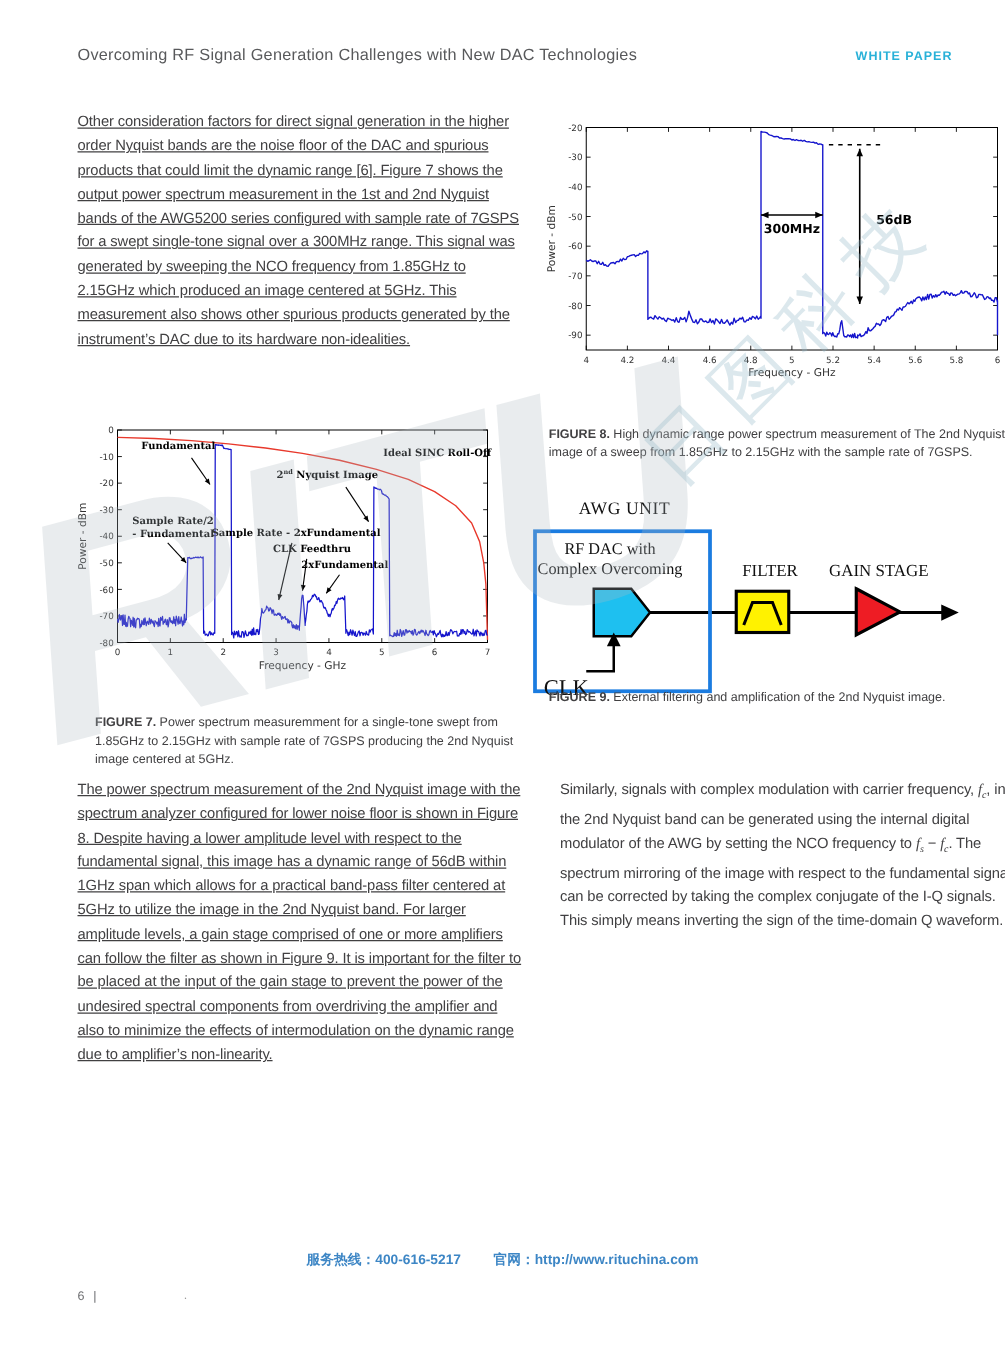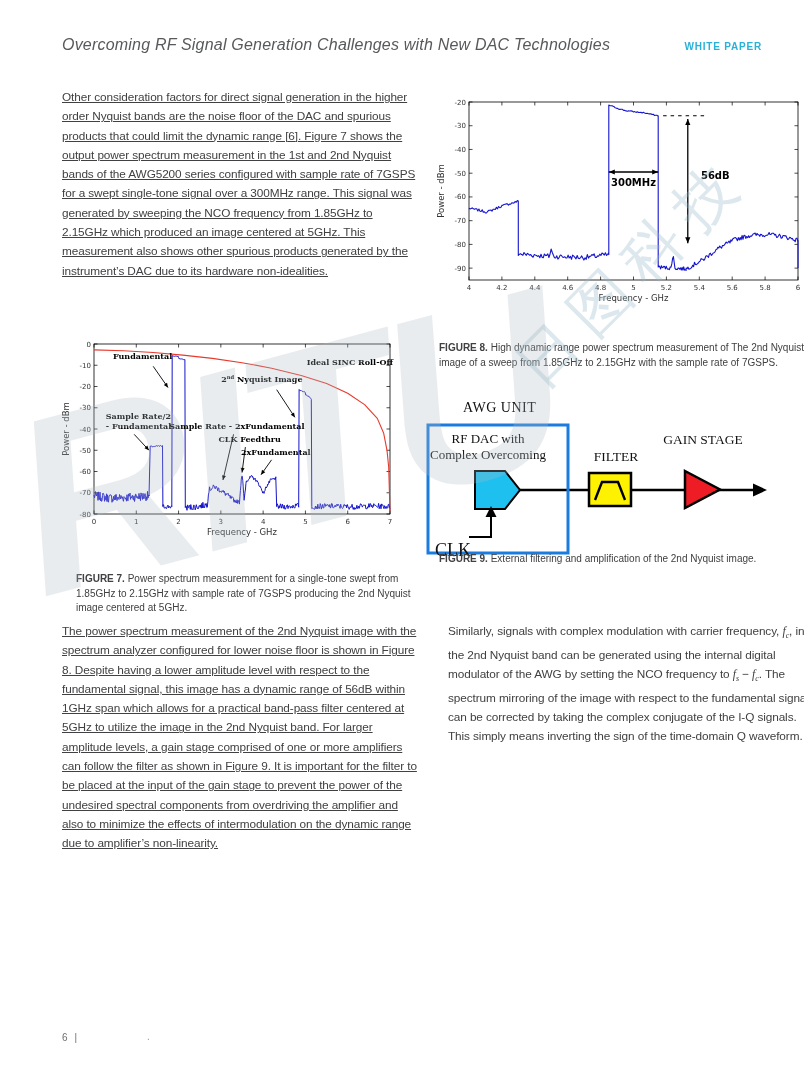--- a/index.html
+++ b/index.html
@@ -7,21 +7,21 @@
         font-family:"Liberation Sans","DejaVu Sans",sans-serif;color:#414042;}
   
   .wm-big{position:absolute;left:10px;top:318px;font-size:250px;line-height:1;font-style:italic;
           font-weight:bold;letter-spacing:-8px;color:rgba(176,187,195,0.28);
           transform:rotate(-15deg);transform-origin:50% 50%;z-index:5;pointer-events:none;white-space:nowrap;}
   .wm-cjk{position:absolute;left:548px;top:338px;font-size:60px;line-height:1;letter-spacing:14px;
           color:rgba(150,184,200,0.33);transform:rotate(-45deg);transform-origin:0 100%;
           z-index:5;pointer-events:none;white-space:nowrap;}
   
   .header{position:absolute;left:62px;top:36px;right:42px;display:flex;justify-content:space-between;align-items:baseline;}
-  .header-title{font-size:16px;color:#58595b;letter-spacing:0.2px;font-style:italic;}
+  .header-title{font-size:13px;color:#58595b;letter-spacing:0.2px;}
   .header-badge{font-size:10px;font-weight:bold;letter-spacing:0.8px;}
   
   .body{position:absolute;margin:0;font-size:11.8px;line-height:19.3px;letter-spacing:-0.1px;color:#414042;}
   .p1{left:62px;top:88px;width:356px;text-decoration:underline;}
   .p2{left:62px;top:622px;width:356px;text-decoration:underline;}
   .p3{left:448px;top:622px;width:362px;}
   .fvar{font-family:"Liberation Serif","DejaVu Serif",serif;font-style:italic;}
   .fvar sub{font-size:8px;font-style:italic;}
   
   .caption{position:absolute;margin:16px;font-size:10px;line-height:14.5px;color:#414042;}
@@ -34,21 +34,21 @@
   .fig8{left:433px;top:92px;}
   .fig7{left:56px;top:336px;}
   
   .fig9{position:absolute;left:423px;top:400px;width:366px;height:162px;}
   .fig9 svg{position:absolute;left:0;top:0;}
   .fig9 .dlabel{position:absolute;font-family:"Liberation Serif","DejaVu Serif",serif;color:#111;}
   .awg-label{left:40px;top:0px;font-size:14px;letter-spacing:0.5px;}
   .dac-label{left:5px;top:31px;width:120px;text-align:center;font-size:13px;line-height:16px;}
   .clk-label{left:12px;top:140px;font-size:18px;}
   .filter-label{left:152px;top:49px;width:82px;text-align:center;font-size:13.5px;}
-  .gain-label{left:232px;top:32px;width:96px;text-align:center;font-size:13.5px;}
+  .gain-label{left:232px;top:49px;width:96px;text-align:center;font-size:13.5px;}
   
   .footer{position:absolute;left:0;right:0;top:1000px;text-align:center;font-size:11px;font-weight:bold;}
   .footer .gap{display:inline-block;width:26px;}
   .footer a{text-decoration:none;}
   .pagenum{position:absolute;left:62px;top:1032px;font-size:10px;color:#6d6e71;}
   .pagenum .bar{margin-left:7px;font-weight:normal;}
   .stray-dot{position:absolute;left:147px;top:1031px;font-size:10px;color:#9a9a9a;}
 </style>
 </head>
 <body>
@@ -240,19 +240,22 @@
     <div class="dlabel dac-label"><span>RF DAC with</span><br><span>Complex Overcoming</span></div>
     <div class="dlabel clk-label">CLK</div>
     <div class="dlabel filter-label">FILTER</div>
     <div class="dlabel gain-label">GAIN STAGE</div>
   </div>
   <p class="caption cap9"><b>FIGURE 9.</b><span> External filtering and amplification of the 2nd Nyquist image.</span></p>
 
   <p class="body p2">The power spectrum measurement of the 2nd Nyquist image with the spectrum analyzer configured for lower noise floor is shown in Figure 8. Despite having a lower amplitude level with respect to the fundamental signal, this image has a dynamic range of 56dB within 1GHz span which allows for a practical band-pass filter centered at 5GHz to utilize the image in the 2nd Nyquist band. For larger amplitude levels, a gain stage comprised of one or more amplifiers can follow the filter as shown in Figure 9. It is important for the filter to be placed at the input of the gain stage to prevent the power of the undesired spectral components from overdriving the amplifier and also to minimize the effects of intermodulation on the dynamic range due to amplifier’s non-linearity.</p>
   <p class="body p3" id="p3">Similarly, signals with complex modulation with carrier frequency, <i class="fvar">f<sub>c</sub></i>, in the 2nd Nyquist band can be generated using the internal digital modulator of the AWG by setting the NCO frequency to <i class="fvar">f<sub>s</sub></i> − <i class="fvar">f<sub>c</sub></i>. The spectrum mirroring of the image with respect to the fundamental signal can be corrected by taking the complex conjugate of the I-Q signals. This simply means inverting the sign of the time-domain Q waveform.</p>
 
+  <div class="footer" id="footer" style="color: rgb(61, 134, 197);">
+    <span>服务热线：400-616-5217</span><span class="gap"></span><span>官网：</span><a href="#" style="color: rgb(61, 134, 197);">http://www.rituchina.com</a>
+  </div>
 
   <div class="pagenum">
     <span>6</span><span class="bar">|</span>
   </div>
   <div class="stray-dot">.</div>
 
 </div>
 
 </body></html>

